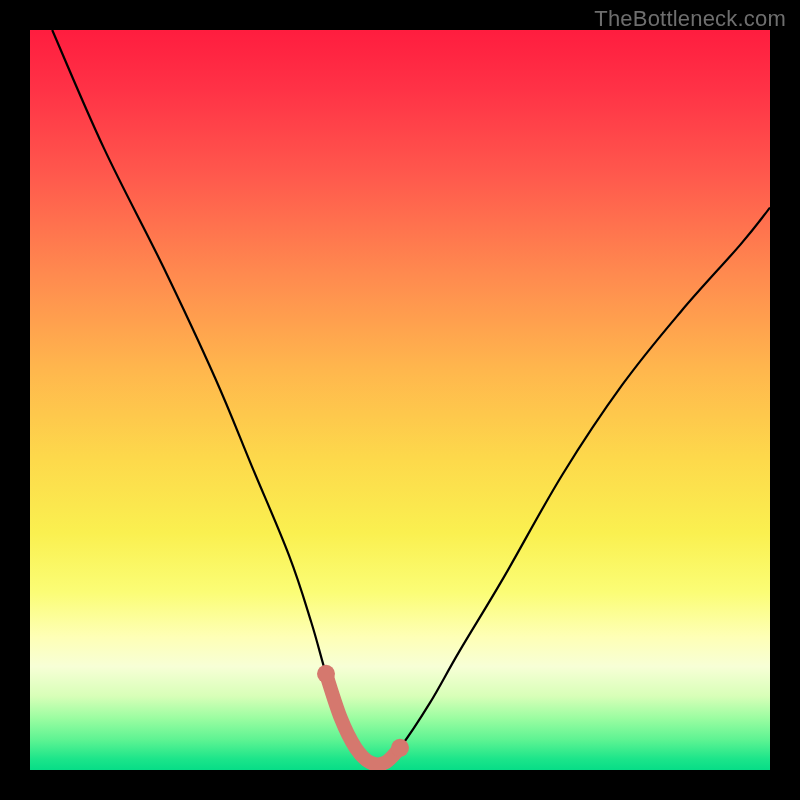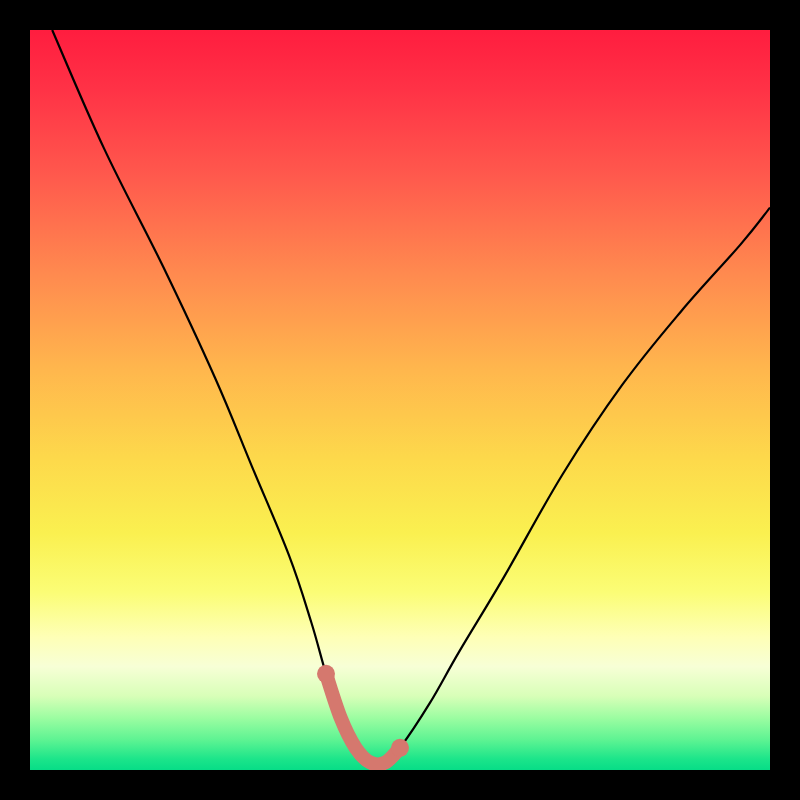--- a/index.html
+++ b/index.html
@@ -62,20 +62,21 @@
     position: absolute;
     inset: 0;
     width: 100%;
     height: 100%;
   }
 </style>
 </head>
 <body>
 
 <div class="frame">
+  <div class="watermark">TheBottleneck.com</div>
 
   <div class="plot-area">
     <div class="gradient"></div>
     <svg class="curve" viewBox="0 0 740 740" preserveAspectRatio="none">
       <g>
         <path id="curve-path" d="M 22.2 0 C 31.524 21.311999999999994, 54.02 75.77599999999998, 74 118.39999999999998 C 93.97999999999999 161.02399999999997, 113.21999999999998 195.50799999999995, 133.2 236.79999999999995 C 153.17999999999998 278.0919999999999, 169.016 311.83599999999996, 185 347.79999999999995 C 200.984 383.76399999999995, 208.68 404.632, 222 436.6 C 235.32 468.56800000000004, 248.344 497.428, 259 525.4 C 269.656 553.372, 274.53999999999996 570.688, 281.2 592 C 287.86 613.312, 290.67199999999997 626.4839999999999, 296 643.8 C 301.32800000000003 661.116, 305.472 674.88, 310.8 688.2 C 316.12800000000004 701.5200000000001, 320.272 709.808, 325.6 717.8 C 330.92800000000005 725.7919999999999, 335.07200000000006 729.936, 340.40000000000003 732.6 C 345.728 735.264, 349.872 735.264, 355.2 732.6 C 360.52799999999996 729.936, 362.008 728.456, 370 717.8 C 377.992 707.1439999999999, 388.944 690.716, 399.6 673.4 C 410.25600000000003 656.084, 415.88 644.244, 429.2 621.6 C 442.52 598.956, 454.95200000000006 579.568, 473.6 547.6 C 492.248 515.6320000000001, 511.48799999999994 478.632, 532.8 444 C 554.112 409.368, 570.688 384.504, 592 355.2 C 613.312 325.89599999999996, 629.888 306.508, 651.2 281.2 C 672.5120000000001 255.892, 694.4159999999999 233.24800000000002, 710.4 214.60000000000002 C 726.384 195.95200000000003, 734.672 184.26000000000002, 740 177.60000000000002" fill="none" stroke="#000000" stroke-width="2.2"></path>
       </g>
       <g>
         <path id="trough-path" d="M 296 643.8 C 298.664 651.7919999999999, 305.472 674.88, 310.8 688.2 C 316.12800000000004 701.5200000000001, 320.272 709.808, 325.6 717.8 C 330.92800000000005 725.7919999999999, 335.07200000000006 729.936, 340.40000000000003 732.6 C 345.728 735.264, 349.872 735.264, 355.2 732.6 C 360.52799999999996 729.936, 367.336 720.4639999999999, 370 717.8" fill="none" stroke="#d5786e" stroke-width="14" stroke-linecap="round" stroke-linejoin="round"></path>
         <circle id="trough-dot-left" r="9" fill="#d5786e" cx="296" cy="643.8"></circle>

